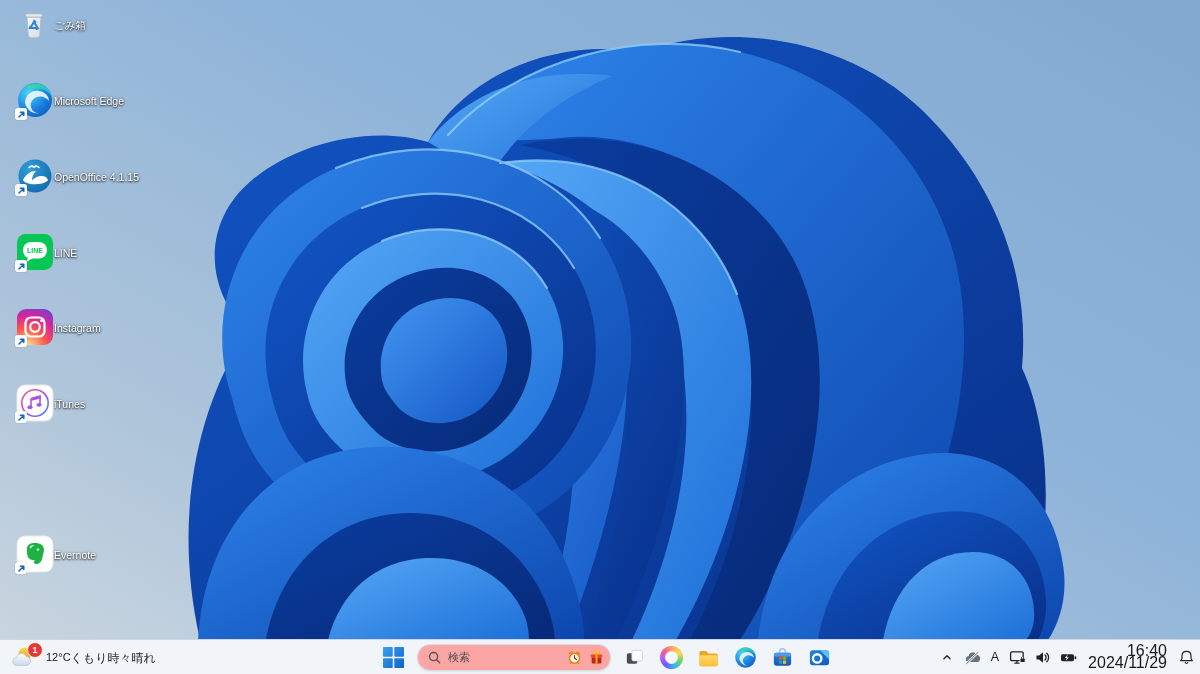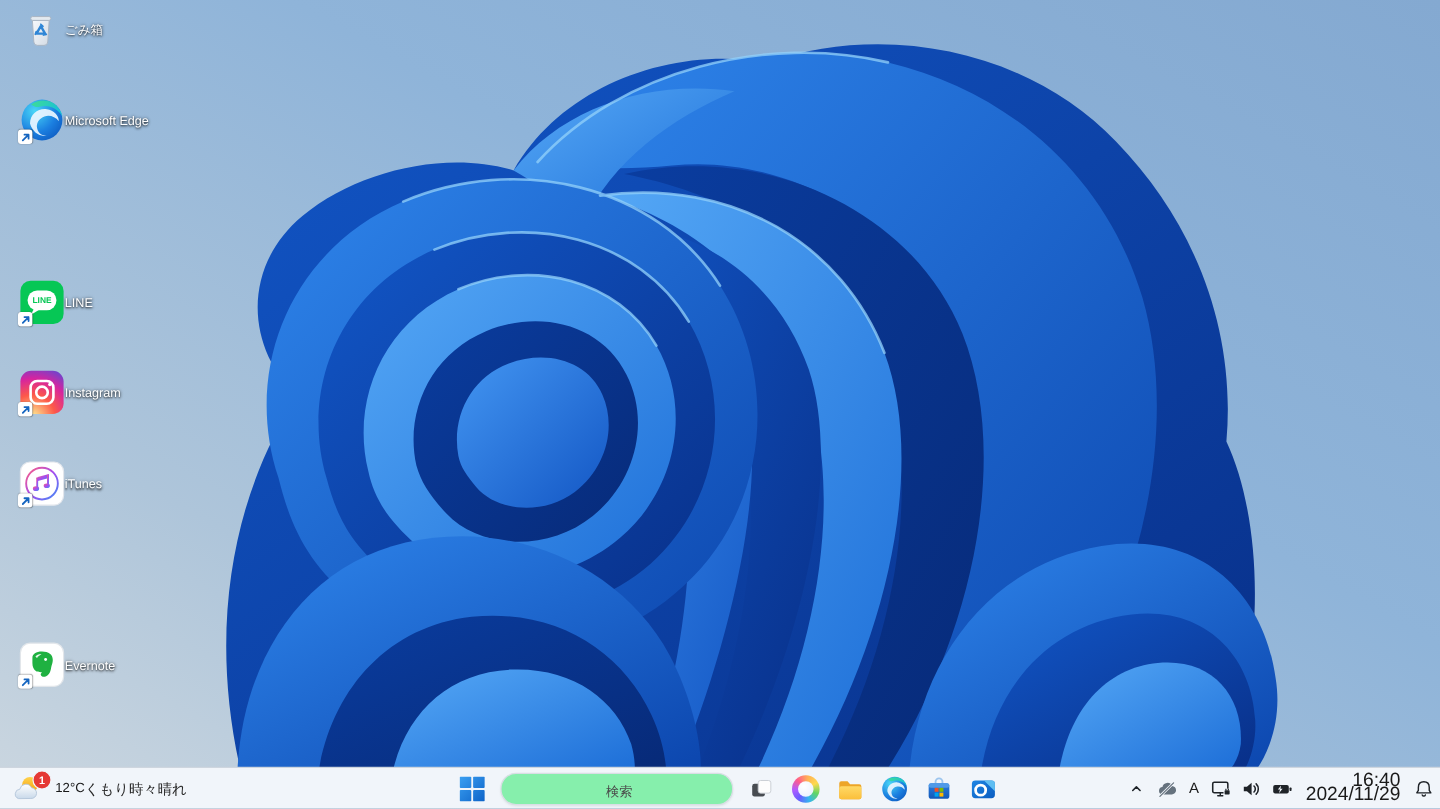--- a/index.html
+++ b/index.html
@@ -20,22 +20,22 @@
     border-top:1px solid rgba(105,125,145,.25);}
   .tb-weather{position:absolute;left:2px;top:0;bottom:0;display:flex;align-items:center;gap:8px;padding:0 9px;border-radius:5px;}
   .w-ico{position:relative;width:27px;height:24px;}
   .w-badge{position:absolute;top:-3px;right:-5px;min-width:14px;height:14px;border-radius:8px;background:#e53935;
     border:1.5px solid #f1f5fa;color:#fff;font-size:9px;line-height:14px;text-align:center;font-weight:bold;box-sizing:content-box;}
   .w-text{display:flex;justify-content:center;}
   .w-temp{font-size:11px;line-height:12px;color:#191919;font-weight:500;}
   .w-cond{font-size:12px;line-height:12px;color:#262626;margin-top:1px;}
   .tb-center{position:absolute;left:380px;top:0;bottom:0;display:flex;align-items:center;gap:10px;}
   .tb-btn{width:27px;height:27px;border-radius:5px;display:flex;align-items:center;justify-content:center;cursor:pointer;}
-  .search-pill{width:176px;height:25px;border-radius:13px;background:#86efac;border:1px solid #d9dee5;
-    box-shadow:0 1px 2px rgba(0,0,0,.07);display:flex;align-items:center;padding:0 6px 0 10px;gap:7px;cursor:pointer;flex-direction:column;}
+  .search-pill{width:176px;height:25px;border-radius:13px;background:#fca5a5;border:1px solid #d9dee5;
+    box-shadow:0 1px 2px rgba(0,0,0,.07);display:flex;align-items:center;padding:0 6px 0 10px;gap:7px;cursor:pointer;}
   .search-pill .ph{font-size:11px;color:#4a4a4a;flex:1;}
   .copilot{width:23px;height:23px;border-radius:50%;position:relative;
     background:conic-gradient(from 215deg,#6a5cff,#b15cff,#ff5c8a,#ffb056,#ffd94f,#63d663,#35b5f0,#6a5cff);}
   .copilot::after{content:"";position:absolute;inset:5px;border-radius:50%;
     background:radial-gradient(circle at 38% 32%,#ffffff 0%,#eef3ff 70%,#dce7ff 100%);}
   .tb-tray{position:absolute;right:5px;top:0;bottom:0;display:flex;align-items:center;gap:8px;}
   .tray-ico{width:18px;height:17px;display:flex;align-items:center;justify-content:center;cursor:pointer;}
   .ime{font-size:12.5px;color:#1b1b1b;padding:0 1px;cursor:pointer;}
   .clock{text-align:right;font-size:16px;line-height:12.5px;color:#191919;padding:0 2px;cursor:pointer;}
 </style>
@@ -176,20 +176,35 @@
         </svg>
         <span class="sc-badge">
           <svg width="11" height="11" viewBox="0 0 11 11">
               <path d="M3 8 L7.8 3.2 M7.8 3.2 H4.4 M7.8 3.2 V6.6" stroke="#1565c0" stroke-width="1.5" fill="none" stroke-linecap="round" stroke-linejoin="round"></path>
             </svg>
         </span>
       </div>
       <div class="lbl">Microsoft Edge</div>
     </div>
 
+    <div class="dicon" style="top:157px">
+      <div class="art">
+        <svg width="38" height="38" viewBox="0 0 38 38">
+          <circle cx="19" cy="19" r="16.5" fill="url(#ooGrad)"></circle>
+          <path d="M7 23 C10 17,15 13.5,20 14 C17.5 16.5,16 19.5,16 23.5 C19 20,24 18.2,28.5 19.5 C30.5 20.1,31.5 21.5,32 23.5 C27 27.5,17 28.5,11 26 C9 25.2,7.8 24.3,7 23 Z" fill="#ffffff"></path>
+          <path d="M13 10.5 C14.8 8.8,16.6 8.8,18 10.2 C19.4 8.8,21.2 8.8,23 10.5" stroke="#ffffff" stroke-width="1.5" fill="none" stroke-linecap="round"></path>
+        </svg>
+        <span class="sc-badge">
+          <svg width="11" height="11" viewBox="0 0 11 11">
+              <path d="M3 8 L7.8 3.2 M7.8 3.2 H4.4 M7.8 3.2 V6.6" stroke="#1565c0" stroke-width="1.5" fill="none" stroke-linecap="round" stroke-linejoin="round"></path>
+            </svg>
+        </span>
+      </div>
+      <div class="lbl">OpenOffice 4.1.15</div>
+    </div>
 
     <div class="dicon" style="top:233px">
       <div class="art">
         <svg width="38" height="38" viewBox="0 0 38 38">
           <rect x="1" y="1" width="36" height="36" rx="8.5" fill="#06c755"></rect>
           <rect x="7" y="9" width="24" height="16.5" rx="8" fill="#ffffff"></rect>
           <path d="M12.5 24 L9.5 29.5 L17 25 Z" fill="#ffffff"></path>
           <text x="19" y="19.8" text-anchor="middle" font-size="7" font-weight="bold" fill="#06c755" font-family="Liberation Sans, sans-serif">LINE</text>
         </svg>
         <span class="sc-badge">

